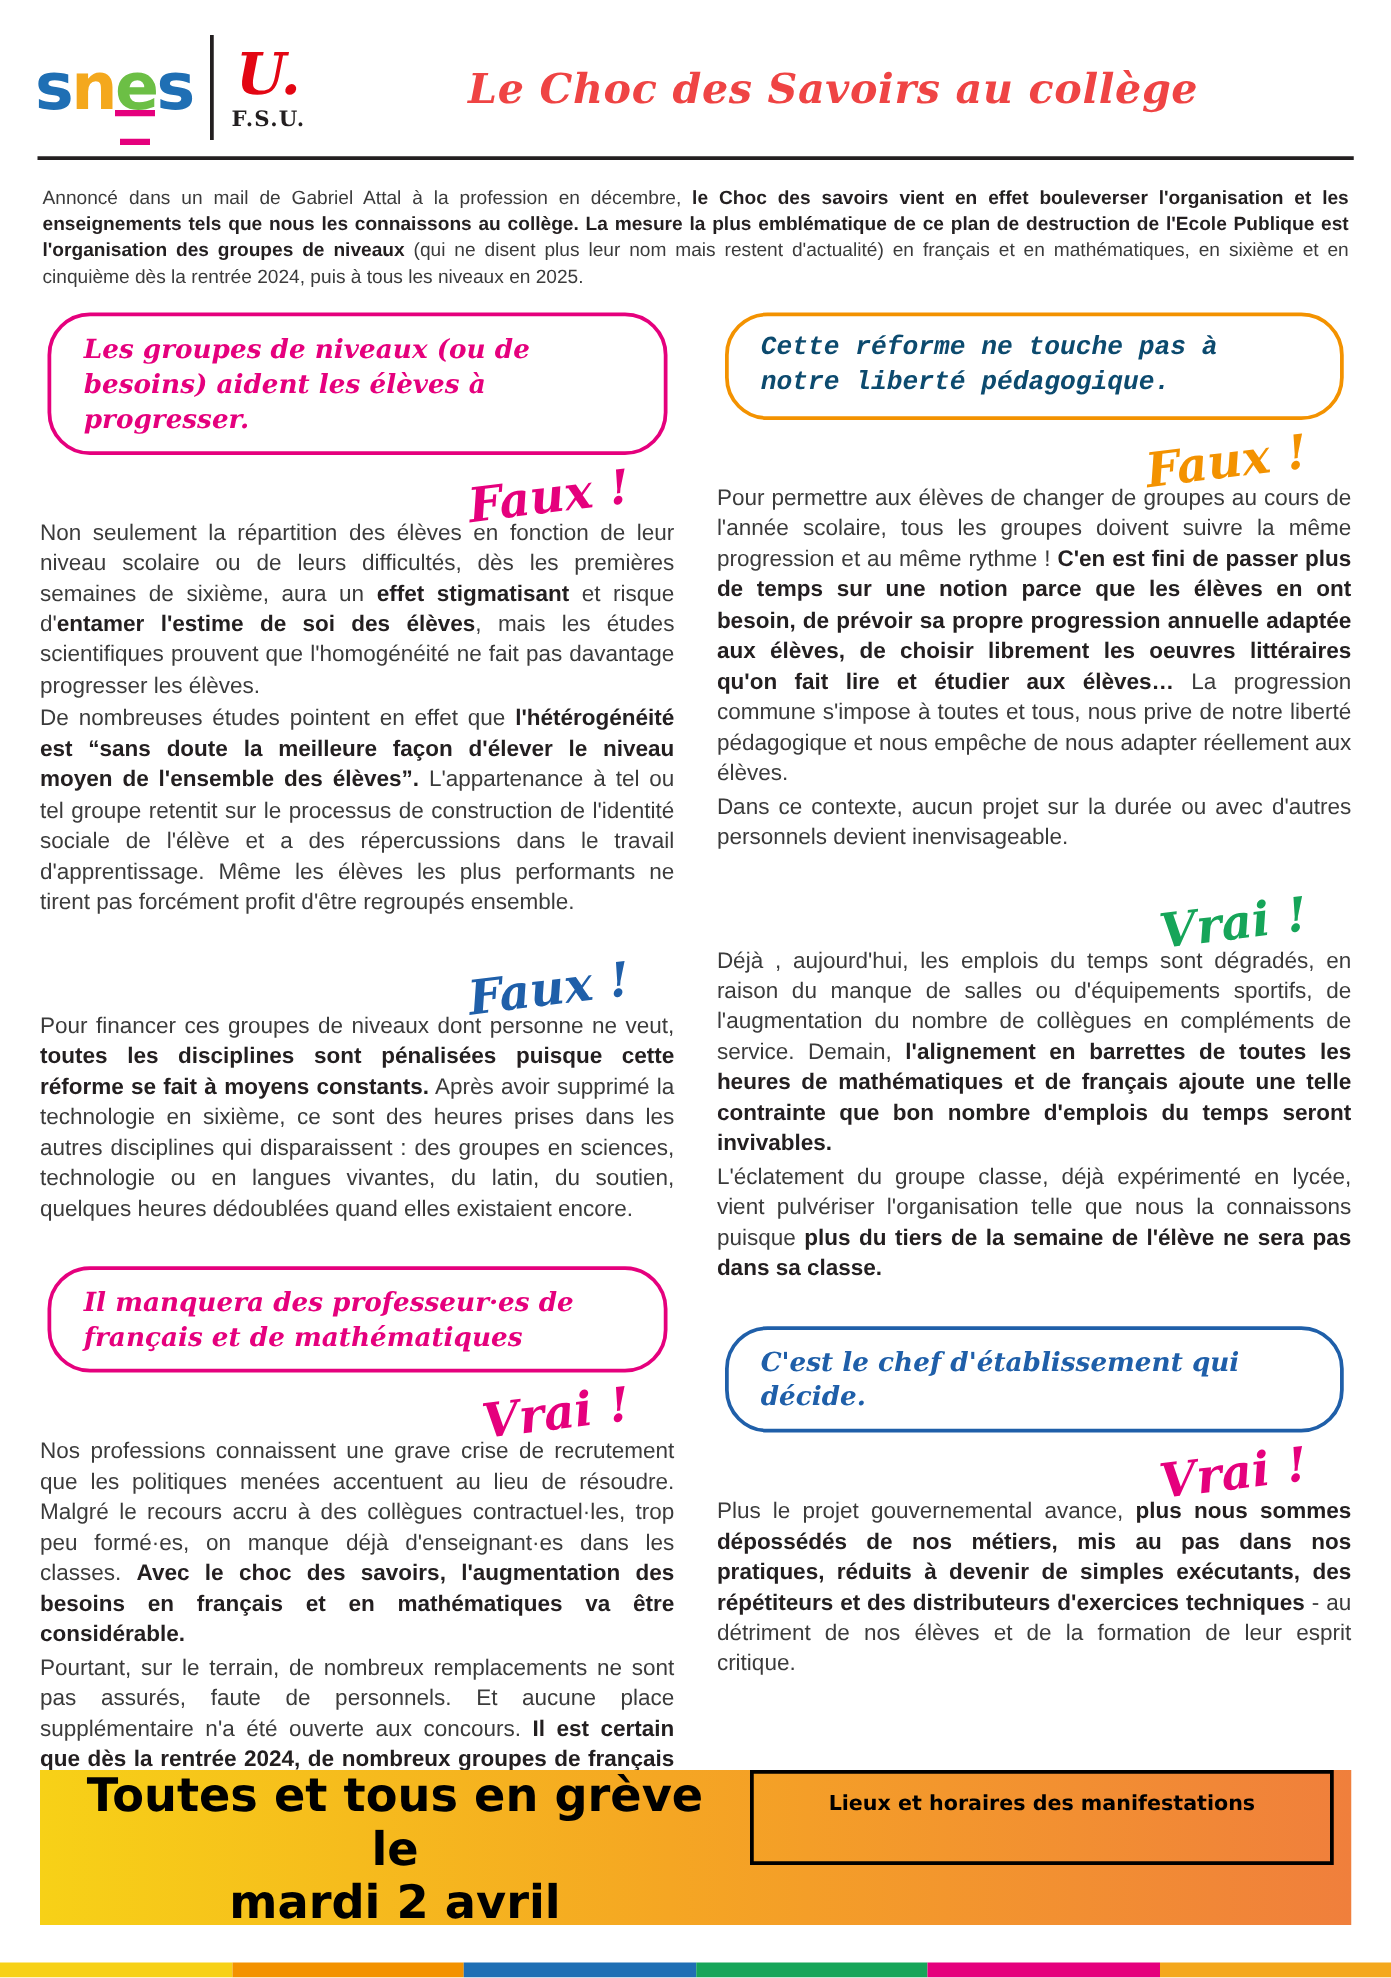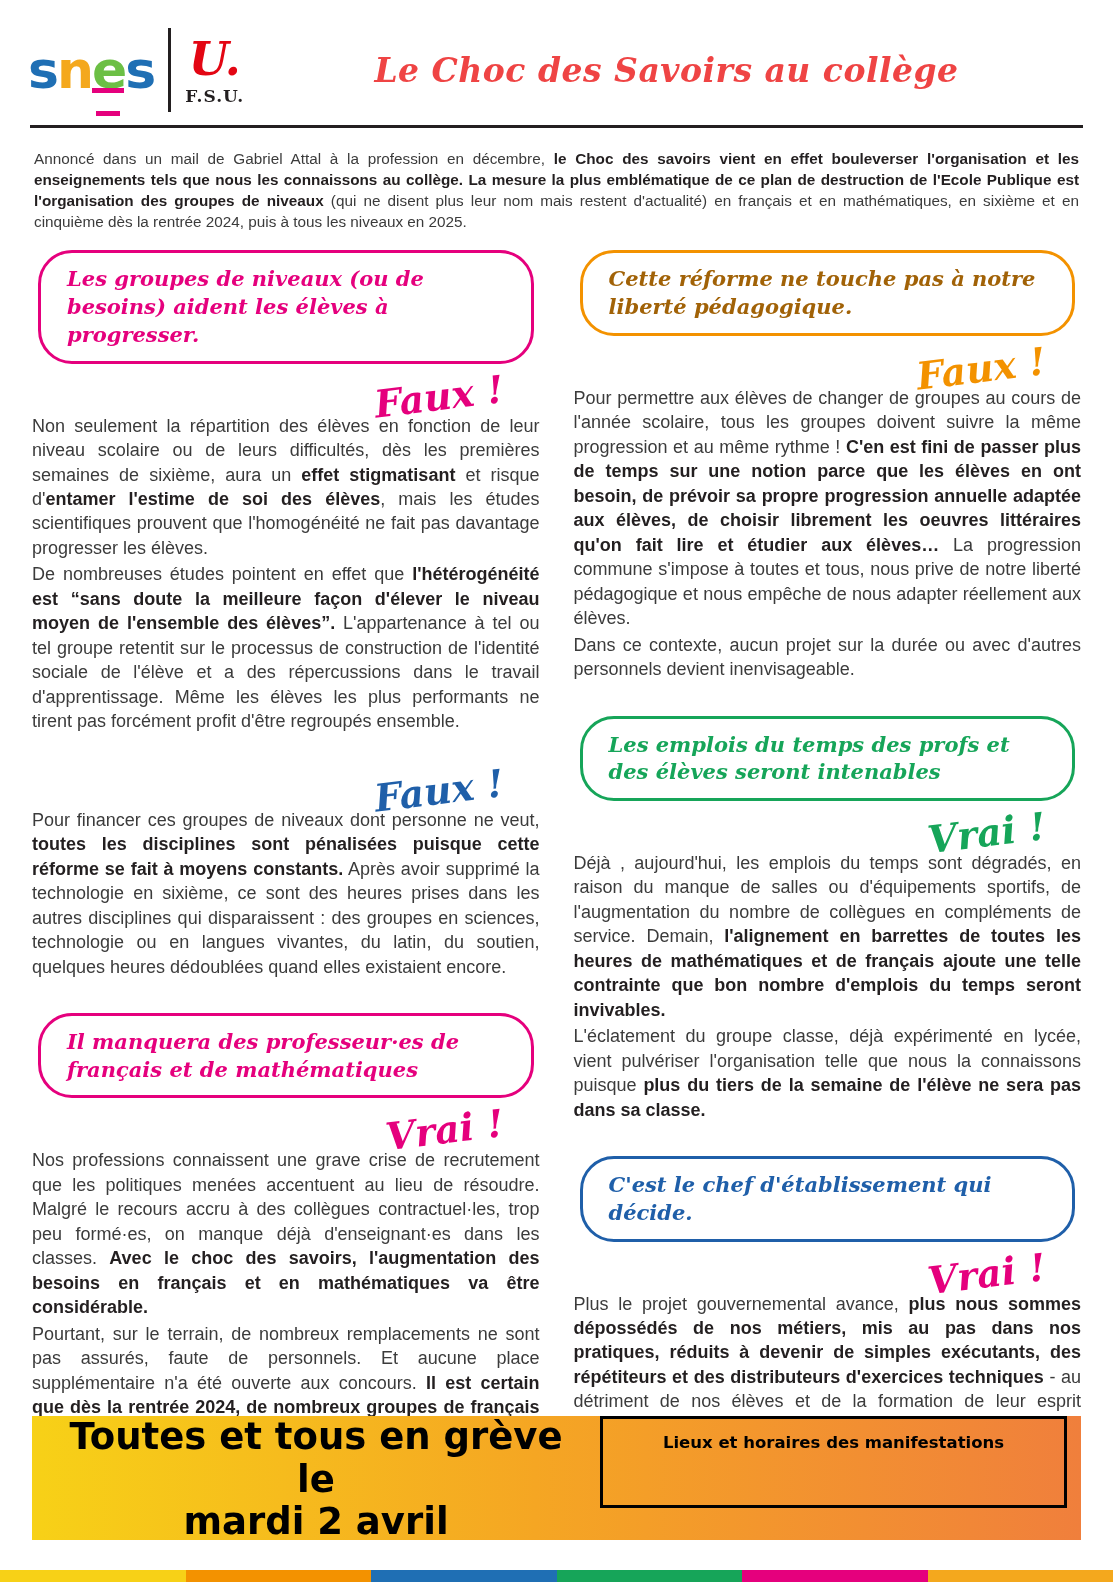--- a/index.html
+++ b/index.html
@@ -131,21 +131,21 @@
     padding: 12px 26px;
     text-align: left;
     font-family: "DejaVu Serif", serif;
     font-style: italic;
     font-weight: bold;
     font-size: 21px;
     line-height: 1.32;
     margin: 6px 10px;
   }
   .bubble.pink { border-color: #e5007d; color: #e5007d; }
-  .bubble.orange { border-color: #f39200; color: #a16207; }
+  .bubble.orange { border-color: #f39200; color: #0c4a6e; font-family: Liberation Mono, monospace; }
   .bubble.blue { border-color: #1f5fa9; color: #1f5fa9; }
   .bubble.green { border-color: #16a559; color: #16a559; }
 
   .verdict {
     text-align: right;
     font-family: "DejaVu Serif", serif;
     font-style: italic;
     font-weight: bold;
     font-size: 38px;
     margin: 2px 40px 2px 0;
@@ -188,21 +188,21 @@
     font-family: "DejaVu Sans", sans-serif;
     font-weight: bold;
     font-size: 37px;
     line-height: 1.15;
     color: #000;
   }
   .footer-box {
     flex: 1;
     margin-left: 14px;
     border: 3px solid #000;
-    height: 92px;
+    height: 76px;
     display: flex;
     align-items: flex-start;
     justify-content: center;
     padding-top: 14px;
   }
   .footer-box-title {
     font-family: "DejaVu Sans", sans-serif;
     font-weight: bold;
     font-size: 16.5px;
     color: #000;
@@ -277,21 +277,20 @@
       <div>
         <div class="bubble orange">Cette réforme ne touche pas à notre liberté pédagogique.</div>
         <div class="verdict orange">Faux !</div>
         <div class="body-text">
           <p><span>Pour permettre aux élèves de changer de groupes au cours de l'année scolaire, tous les groupes doivent suivre la même progression et au même rythme ! </span><b>C'en est fini de passer plus de temps sur une notion parce que les élèves en ont besoin, de prévoir sa propre progression annuelle adaptée aux élèves, de choisir librement les oeuvres littéraires qu'on fait lire et étudier aux élèves…</b><span> La progression commune s'impose à toutes et tous, nous prive de notre liberté pédagogique et nous empêche de nous adapter réellement aux élèves.</span></p>
           <p><span>Dans ce contexte, aucun projet sur la durée ou avec d'autres personnels devient inenvisageable.</span></p>
         </div>
         <div class="sp-med"></div>
       </div>
       <div>
-        <div class="bubble green">Les emplois du temps des profs et  des élèves seront intenables</div>
         <div class="verdict green">Vrai !</div>
         <div class="body-text">
           <p><span>Déjà , aujourd'hui, les emplois du temps sont dégradés, en raison du manque de salles ou d'équipements sportifs, de l'augmentation du nombre de collègues en compléments de service. Demain, </span><b>l'alignement en barrettes de toutes les heures de mathématiques et de français ajoute une telle contrainte   que bon nombre d'emplois du temps seront invivables.</b></p>
           <p><span>L'éclatement du groupe classe, déjà expérimenté en lycée, vient pulvériser l'organisation telle que nous la connaissons puisque </span><b>plus du tiers de la semaine de l'élève ne sera pas dans sa classe.</b></p>
         </div>
         <div class="sp-med"></div>
       </div>
       <div>
         <div class="bubble blue">C'est le chef d'établissement qui décide.</div>
         <div class="verdict pink">Vrai !</div>

